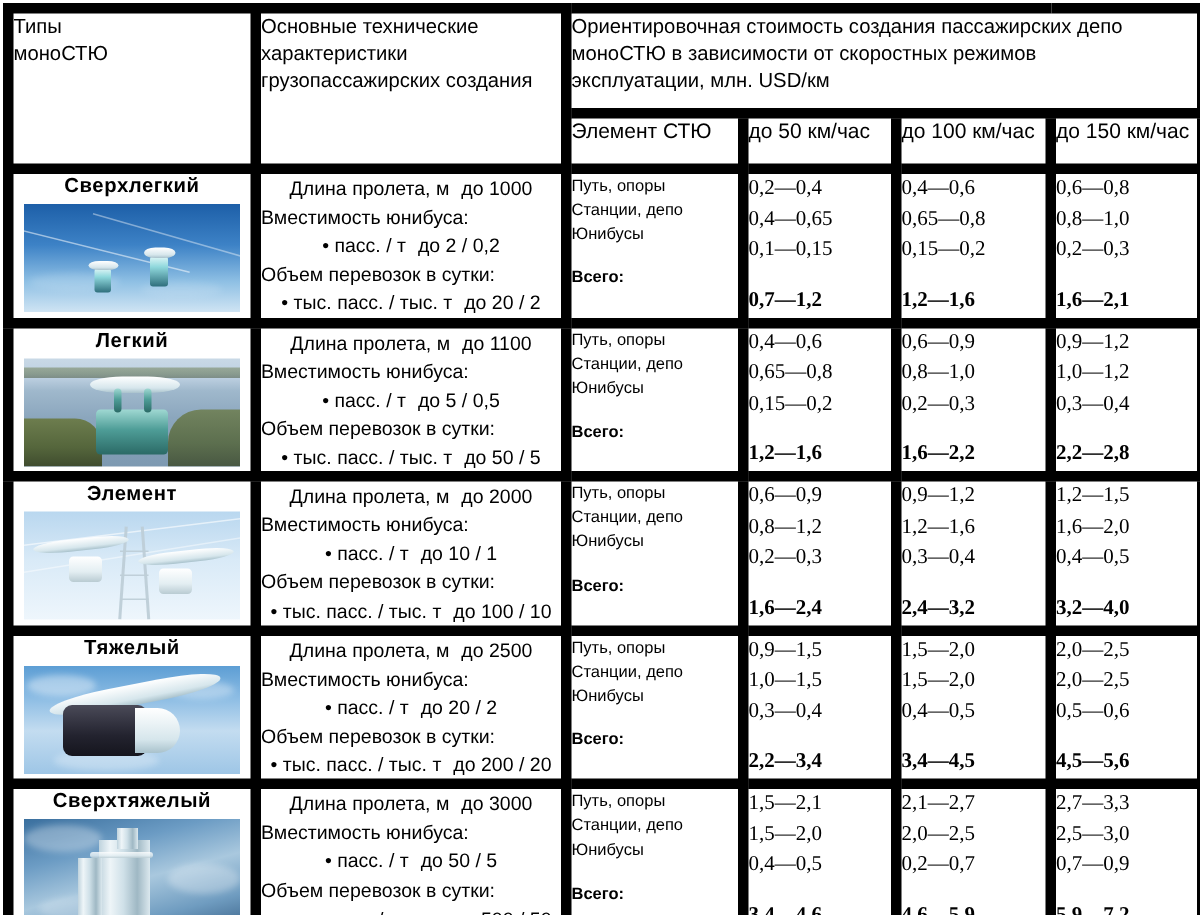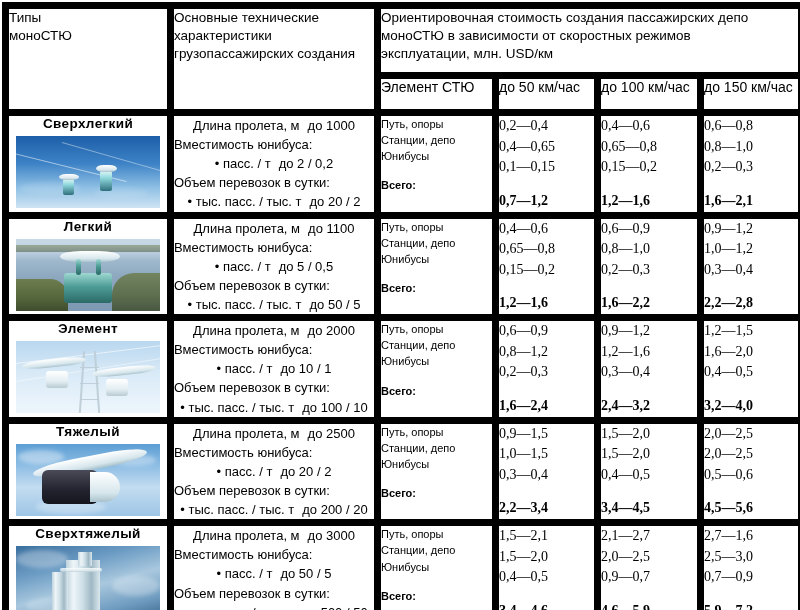--- a/index.html
+++ b/index.html
@@ -504,25 +504,25 @@
           </td>
           <td class="cost-cell">
             <div class="nowrap">1,5—2,1</div>
             <div class="nowrap">1,5—2,0</div>
             <div class="nowrap">0,4—0,5</div>
             <div class="cost-total nowrap">3,4—4,6</div>
           </td>
           <td class="cost-cell">
             <div class="nowrap">2,1—2,7</div>
             <div class="nowrap">2,0—2,5</div>
-            <div class="nowrap">0,9—0,7</div>
+            <div class="nowrap">0,2—0,7</div>
             <div class="cost-total nowrap">4,6—5,9</div>
           </td>
           <td class="cost-cell">
-            <div class="nowrap">2,7—1,6</div>
+            <div class="nowrap">2,7—3,3</div>
             <div class="nowrap">2,5—3,0</div>
             <div class="nowrap">0,7—0,9</div>
             <div class="cost-total nowrap">5,9—7,2</div>
           </td>
         </tr>
       </tbody>
   </table>
 </div>
 
 </body></html>

